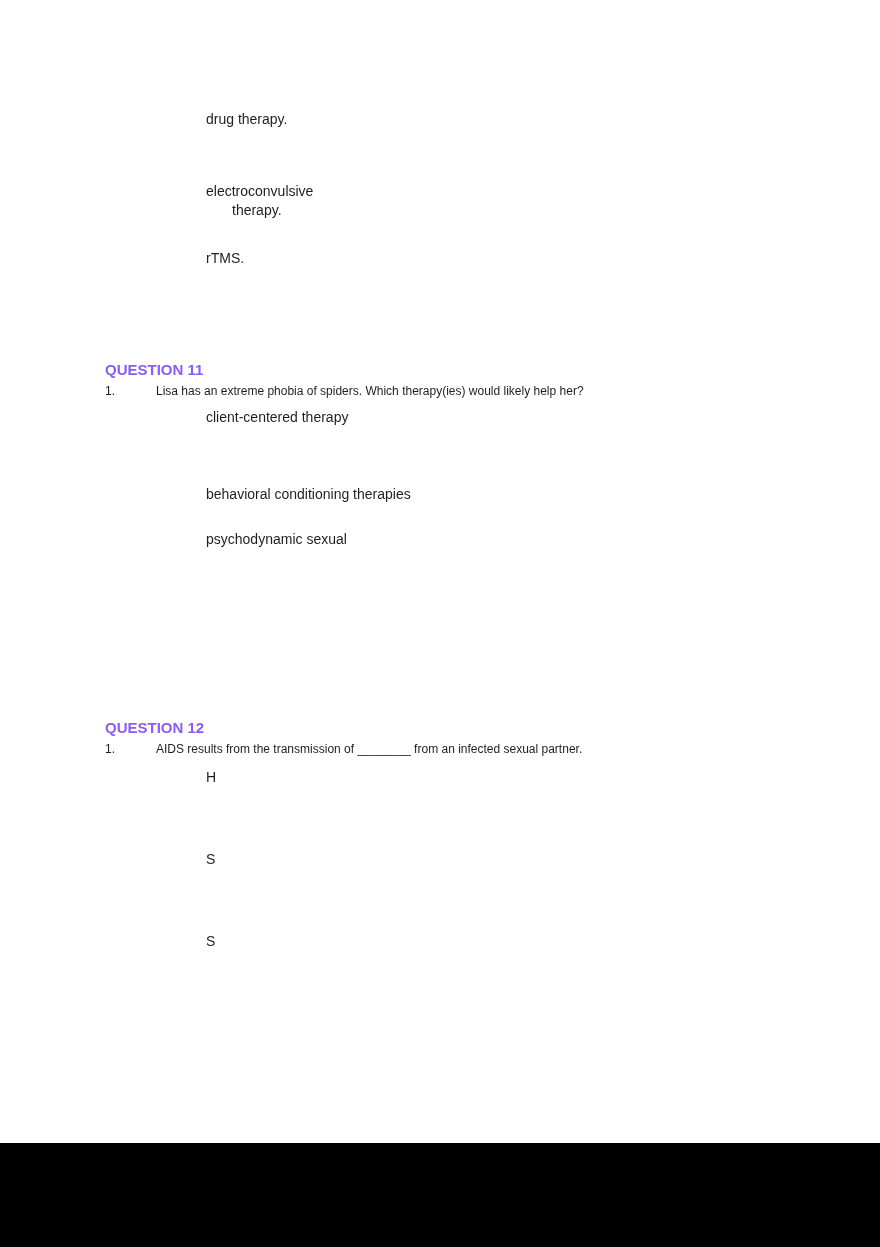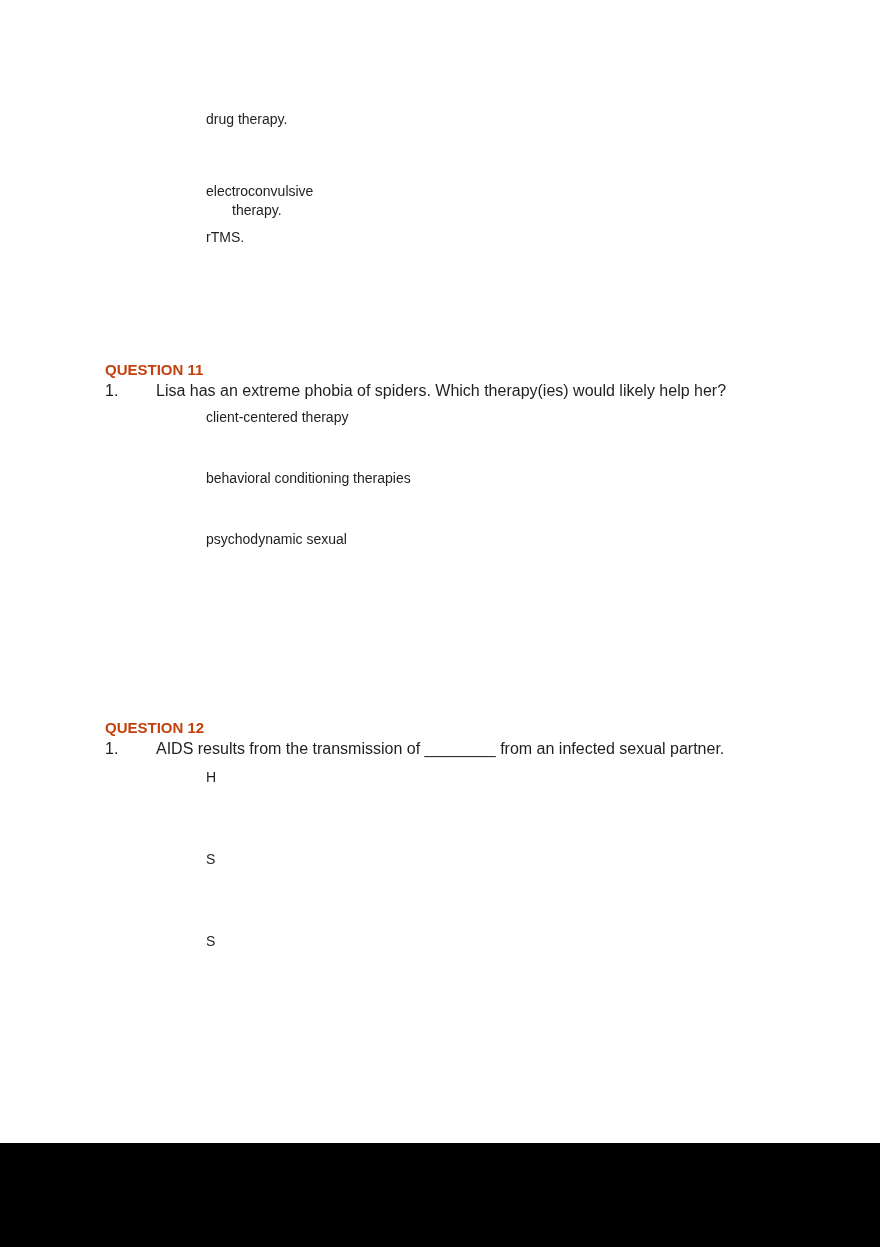--- a/index.html
+++ b/index.html
@@ -25,27 +25,27 @@
     cursor: pointer;
   }
   .opt-line { white-space: nowrap; }
   .opt-line.cont { padding-left: 26px; }
   .q-heading {
     position: absolute;
     left: 105px;
     font-size: 15px;
     font-weight: bold;
     line-height: 18px;
-    color: #c2410c;
+    color: #8b5cf6;
     white-space: nowrap;
   }
   .q-line {
     position: absolute;
     left: 105px;
-    font-size: 16px;
+    font-size: 12px;
     line-height: 18px;
     white-space: nowrap;
   }
   .q-num {
     display: inline-block;
     width: 51px;
   }
   .footer-bar {
     position: absolute;
     left: 0;
@@ -59,32 +59,32 @@
 
 <div class="page" style="background: rgb(255, 255, 255);">
 
   <div class="option" style="top:110px">
     <div class="opt-line">drug therapy.</div>
   </div>
   <div class="option" style="top:182px">
     <div class="opt-line">electroconvulsive</div>
     <div class="opt-line cont">therapy.</div>
   </div>
-  <div class="option" style="top:228px">
+  <div class="option" style="top:249px">
     <div class="opt-line">rTMS.</div>
   </div>
 
   <div class="q-heading" style="top:361px">QUESTION 11</div>
   <div class="q-line" style="top:382px">
     <span class="q-num">1.</span><span class="q-text">Lisa has an extreme phobia of spiders. Which therapy(ies) would likely help her?</span>
   </div>
   <div class="option" style="top:408px">
     <div class="opt-line">client-centered therapy</div>
   </div>
-  <div class="option" style="top:469px">
+  <div class="option" style="top:485px">
     <div class="opt-line">behavioral conditioning therapies</div>
   </div>
   <div class="option" style="top:530px">
     <div class="opt-line">psychodynamic sexual</div>
   </div>
 
   <div class="q-heading" style="top:719px">QUESTION 12</div>
   <div class="q-line" style="top:740px">
     <span class="q-num">1.</span><span class="q-text">AIDS results from the transmission of ________ from an infected sexual partner.</span>
   </div>

